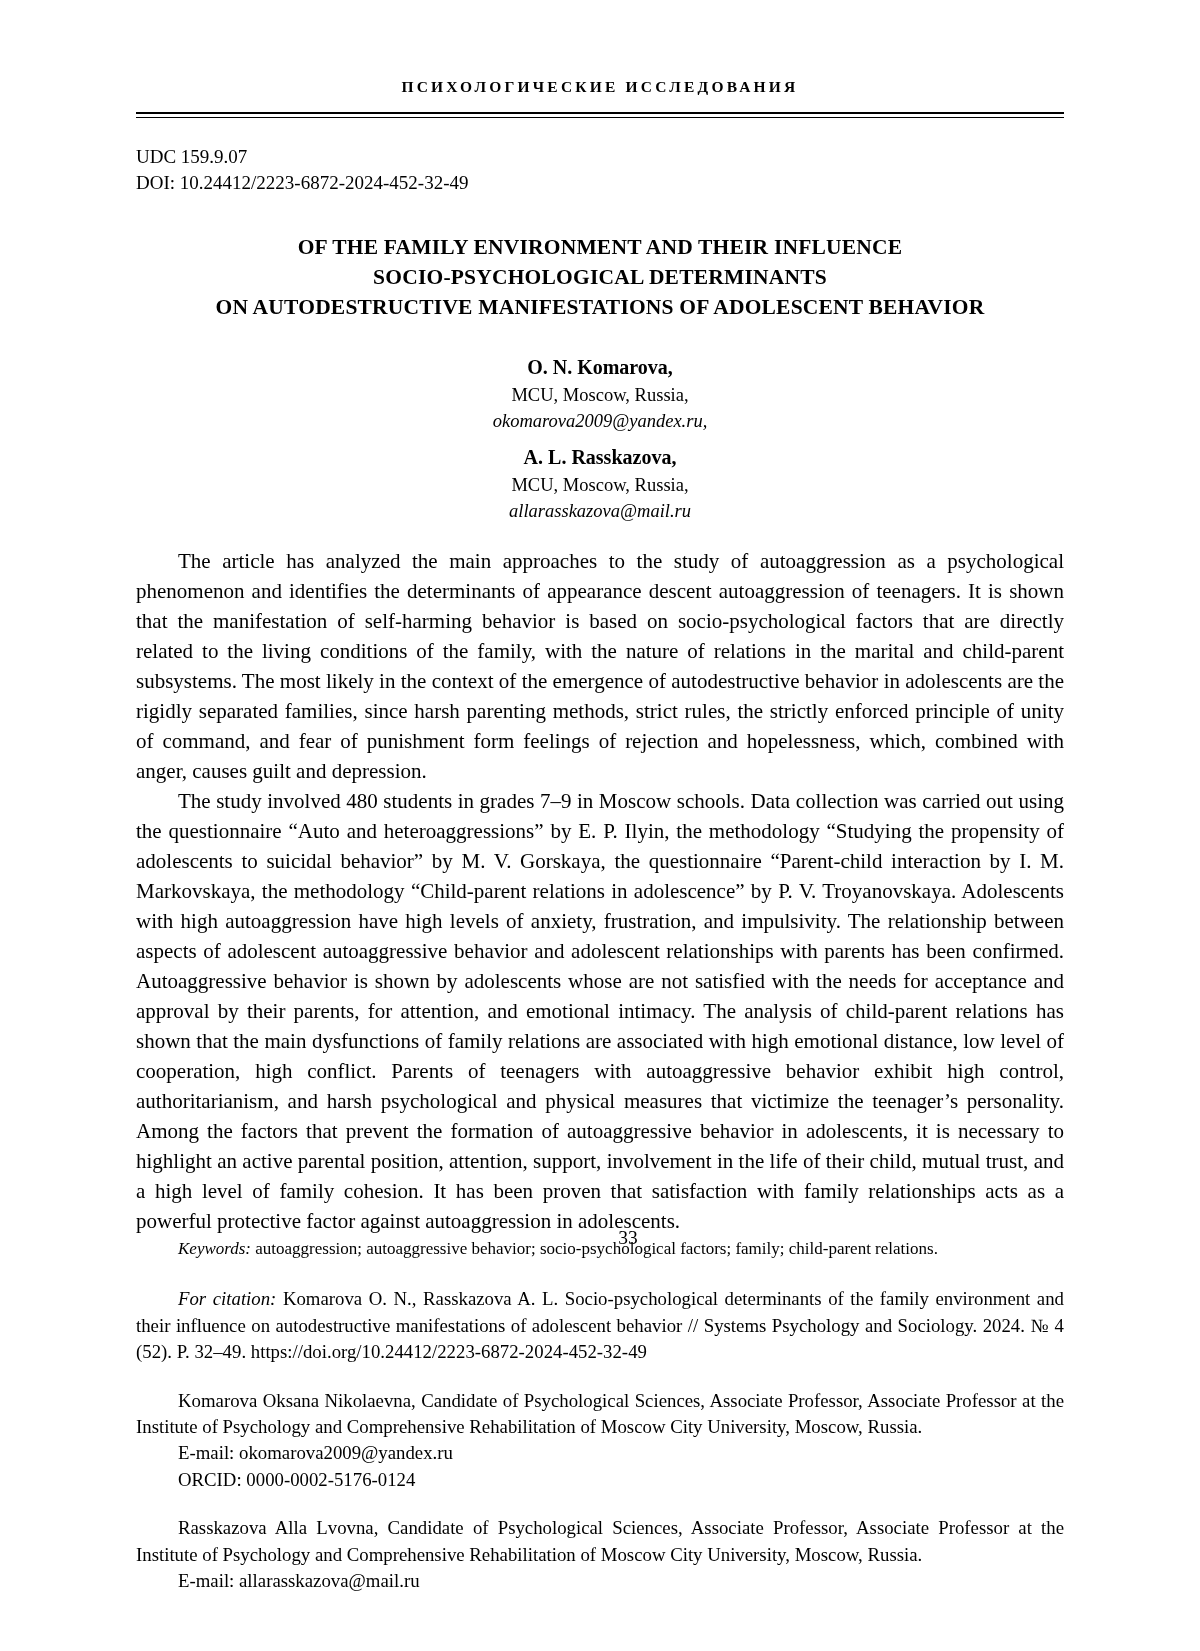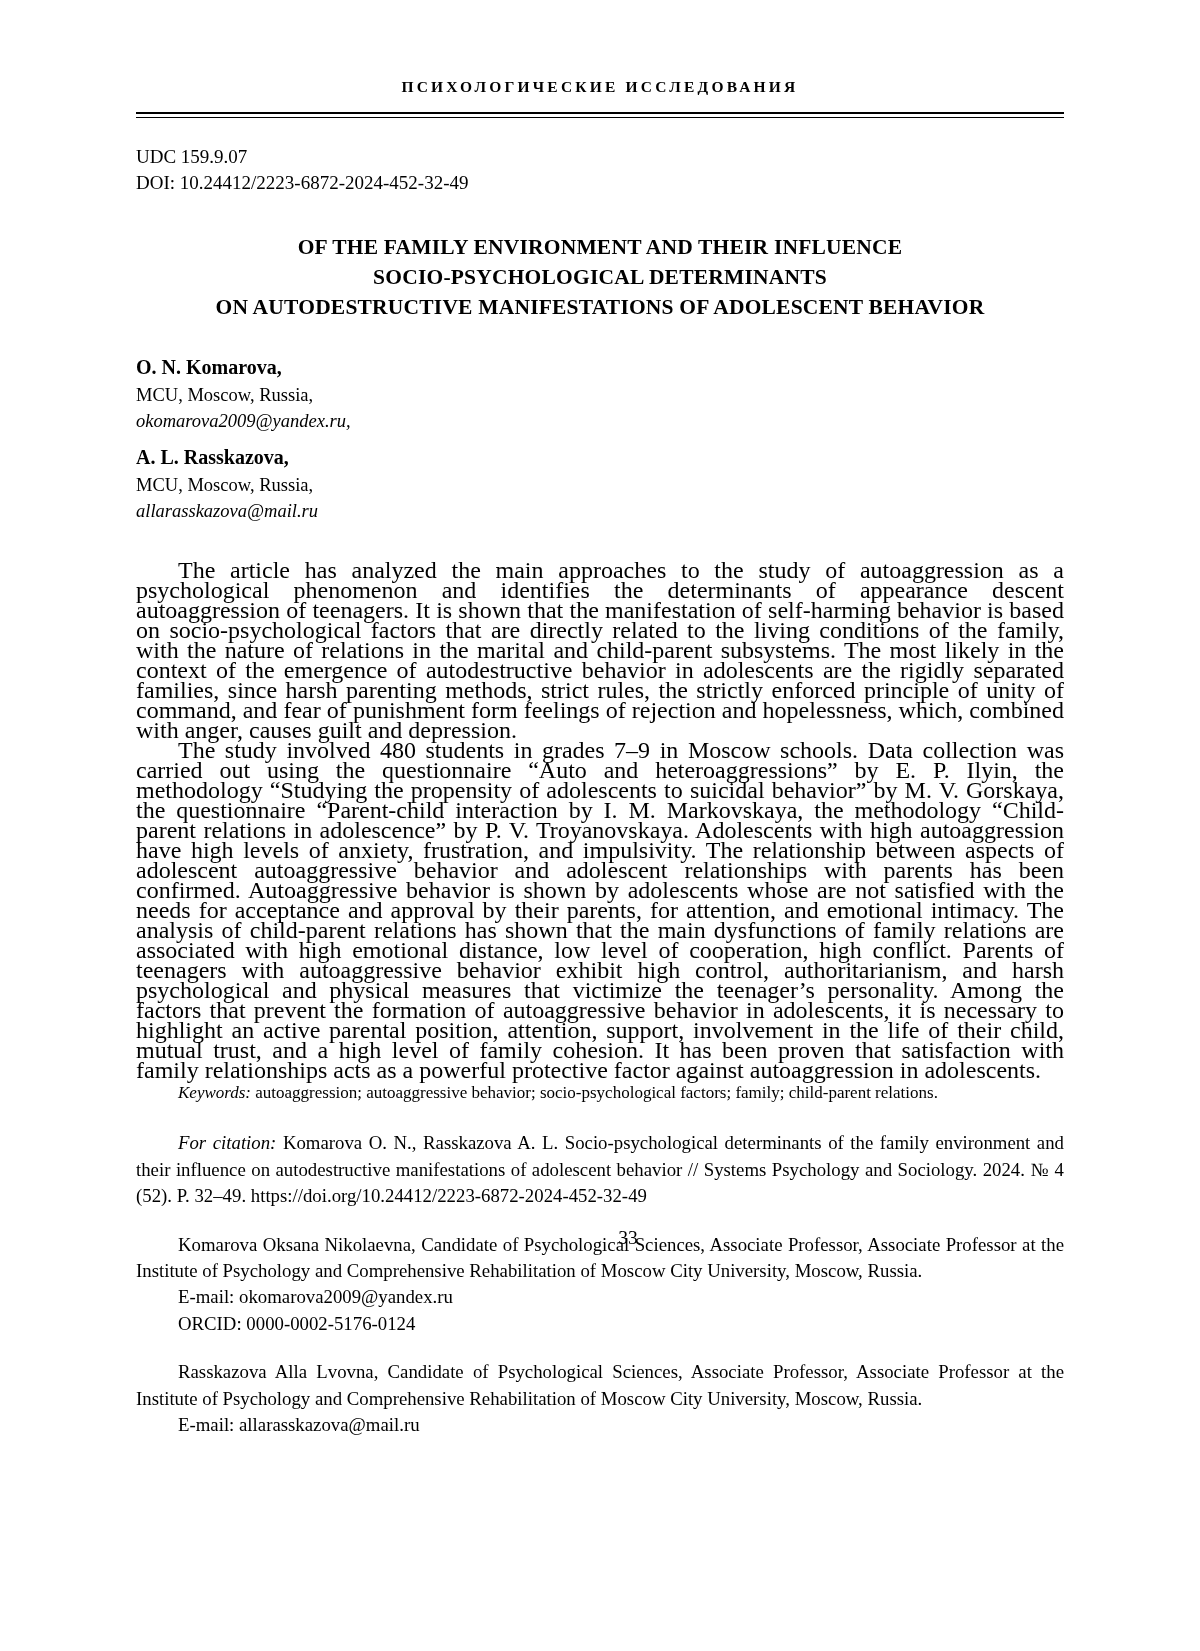--- a/index.html
+++ b/index.html
@@ -43,44 +43,44 @@
   .title-block {
     text-align: center;
     font-weight: bold;
     font-size: 21.5px;
     line-height: 30px;
     margin-top: 36px;
     margin-bottom: 30px;
     letter-spacing: 0.2px;
   }
   .authors {
-    text-align: left;
+    text-align: center;
     margin-bottom: 6px;
   }
   .author-name {
     font-weight: bold;
     font-size: 20px;
     line-height: 30px;
   }
   .author-aff {
     font-size: 18.5px;
     line-height: 26px;
   }
   .author-email {
     font-size: 18.5px;
     font-style: italic;
     line-height: 26px;
   }
   .author-group {
     margin-bottom: 8px;
   }
   .abstract {
-    margin-top: 36px;
-    font-size: 24px;
-    line-height: 20px;
+    margin-top: 22px;
+    font-size: 21px;
+    line-height: 30px;
     text-align: justify;
   }
   .abstract p {
     margin: 0;
     text-indent: 42px;
   }
   .keywords {
     font-size: 17px;
     line-height: 26.4px;
     text-align: justify;

